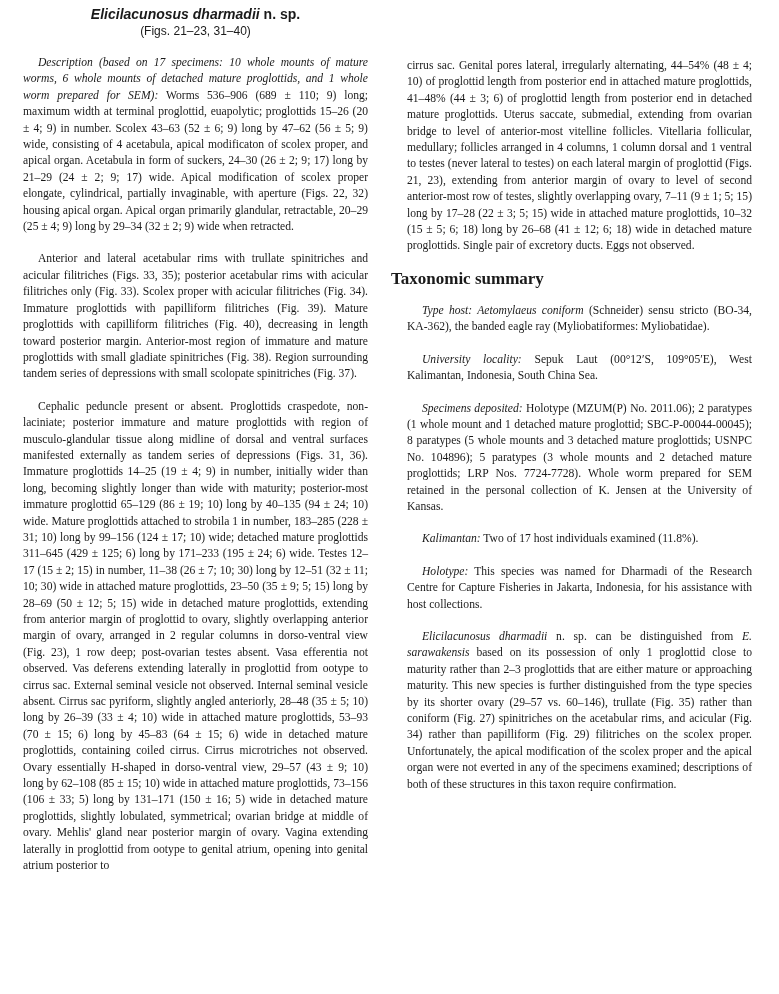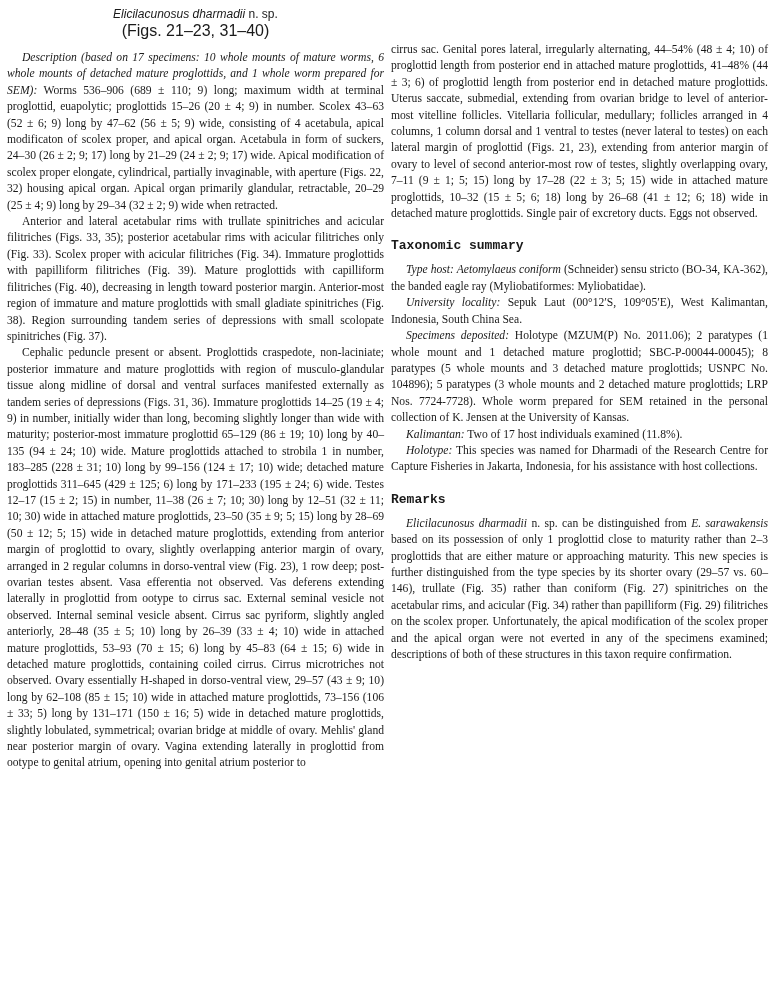--- a/index.html
+++ b/index.html
@@ -5,29 +5,29 @@
     html, body { margin: 0; padding: 0; background: #ffffff; }
     body {
       width: 779px; height: 994px; position: relative; overflow: hidden;
       font-family: "Liberation Serif", serif; color: #1a1a1a;
       font-size: 11.6px; line-height: 16.4px;
     }
     .col { position: absolute; top: 0; text-align: justify; hyphens: none; }
     .col-left { left: 7px; width: 377px; }
     .col-right { left: 391px; width: 377px; top: 42px; }
     .title-block { text-align: center; font-family: "Liberation Sans", sans-serif; margin-top: 5px; }
-    .title { font-size: 12px; font-weight: normal; line-height: 18px; }
+    .title { font-size: 14px; font-weight: bold; line-height: 18px; }
     .title i { font-style: italic; }
-    .figs { font-size: 16px; line-height: 16px; margin-bottom: 11px; }
-    p { margin: 0; text-indent: 15px; }
+    .figs { font-size: 12px; line-height: 16px; margin-bottom: 1px; }
+    p { margin: 16px; text-indent: 15px; }
     p.noindent { text-indent: 0; }
     .it { font-style: italic; }
     h2 {
-      font-family: Liberation Mono, monospace; font-weight: bold;
-      font-size: 13px; margin: 16px 0 8px 0; line-height: 16px; text-indent: 0;
+      font-family: Liberation Serif, serif; font-weight: bold;
+      font-size: 17px; margin: 16px 0 8px 0; line-height: 16px; text-indent: 0;
     }
   </style>
 </head>
 <body>
 
 <div class="col col-left">
   <div class="title-block">
     <div class="title"><i>Elicilacunosus dharmadii</i><span> n. sp.</span></div>
     <div class="figs">(Figs. 21–23, 31–40)</div>
   </div>
@@ -39,15 +39,14 @@
 <div class="col col-right">
   <p class="noindent">cirrus sac. Genital pores lateral, irregularly alternating, 44–54% (48 ± 4; 10) of proglottid length from posterior end in attached mature proglottids, 41–48% (44 ± 3; 6) of proglottid length from posterior end in detached mature proglottids. Uterus saccate, submedial, extending from ovarian bridge to level of anterior-most vitelline follicles. Vitellaria follicular, medullary; follicles arranged in 4 columns, 1 column dorsal and 1 ventral to testes (never lateral to testes) on each lateral margin of proglottid (Figs. 21, 23), extending from anterior margin of ovary to level of second anterior-most row of testes, slightly overlapping ovary, 7–11 (9 ± 1; 5; 15) long by 17–28 (22 ± 3; 5; 15) wide in attached mature proglottids, 10–32 (15 ± 5; 6; 18) long by 26–68 (41 ± 12; 6; 18) wide in detached mature proglottids. Single pair of excretory ducts. Eggs not observed.</p>
 
   <h2>Taxonomic summary</h2>
   <p><span class="it">Type host:</span><span class="it"> Aetomylaeus coniform</span><span> (Schneider) sensu stricto (BO-34, KA-362), the banded eagle ray (Myliobatiformes: Myliobatidae).</span></p>
   <p><span class="it">University locality:</span><span> Sepuk Laut (00°12′S, 109°05′E), West Kalimantan, Indonesia, South China Sea.</span></p>
   <p><span class="it">Specimens deposited:</span><span> Holotype (MZUM(P) No. 2011.06); 2 paratypes (1 whole mount and 1 detached mature proglottid; SBC-P-00044-00045); 8 paratypes (5 whole mounts and 3 detached mature proglottids; USNPC No. 104896); 5 paratypes (3 whole mounts and 2 detached mature proglottids; LRP Nos. 7724-7728). Whole worm prepared for SEM retained in the personal collection of K. Jensen at the University of Kansas.</span></p>
   <p><span class="it">Kalimantan:</span><span> Two of 17 host individuals examined (11.8%).</span></p>
   <p><span class="it">Holotype:</span><span> This species was named for Dharmadi of the Research Centre for Capture Fisheries in Jakarta, Indonesia, for his assistance with host collections.</span></p>
 
-  <h2>Remarks</h2>
   <p><span class="it">Elicilacunosus dharmadii</span><span> n. sp. can be distinguished from </span><span class="it">E. sarawakensis</span><span> based on its possession of only 1 proglottid close to maturity rather than 2–3 proglottids that are either mature or approaching maturity. This new species is further distinguished from the type species by its shorter ovary (29–57 vs. 60–146), trullate (Fig. 35) rather than coniform (Fig. 27) spinitriches on the acetabular rims, and acicular (Fig. 34) rather than papilliform (Fig. 29) filitriches on the scolex proper. Unfortunately, the apical modification of the scolex proper and the apical organ were not everted in any of the specimens examined; descriptions of both of these structures in this taxon require confirmation.</span></p>
 </div>
 
 </body></html>

